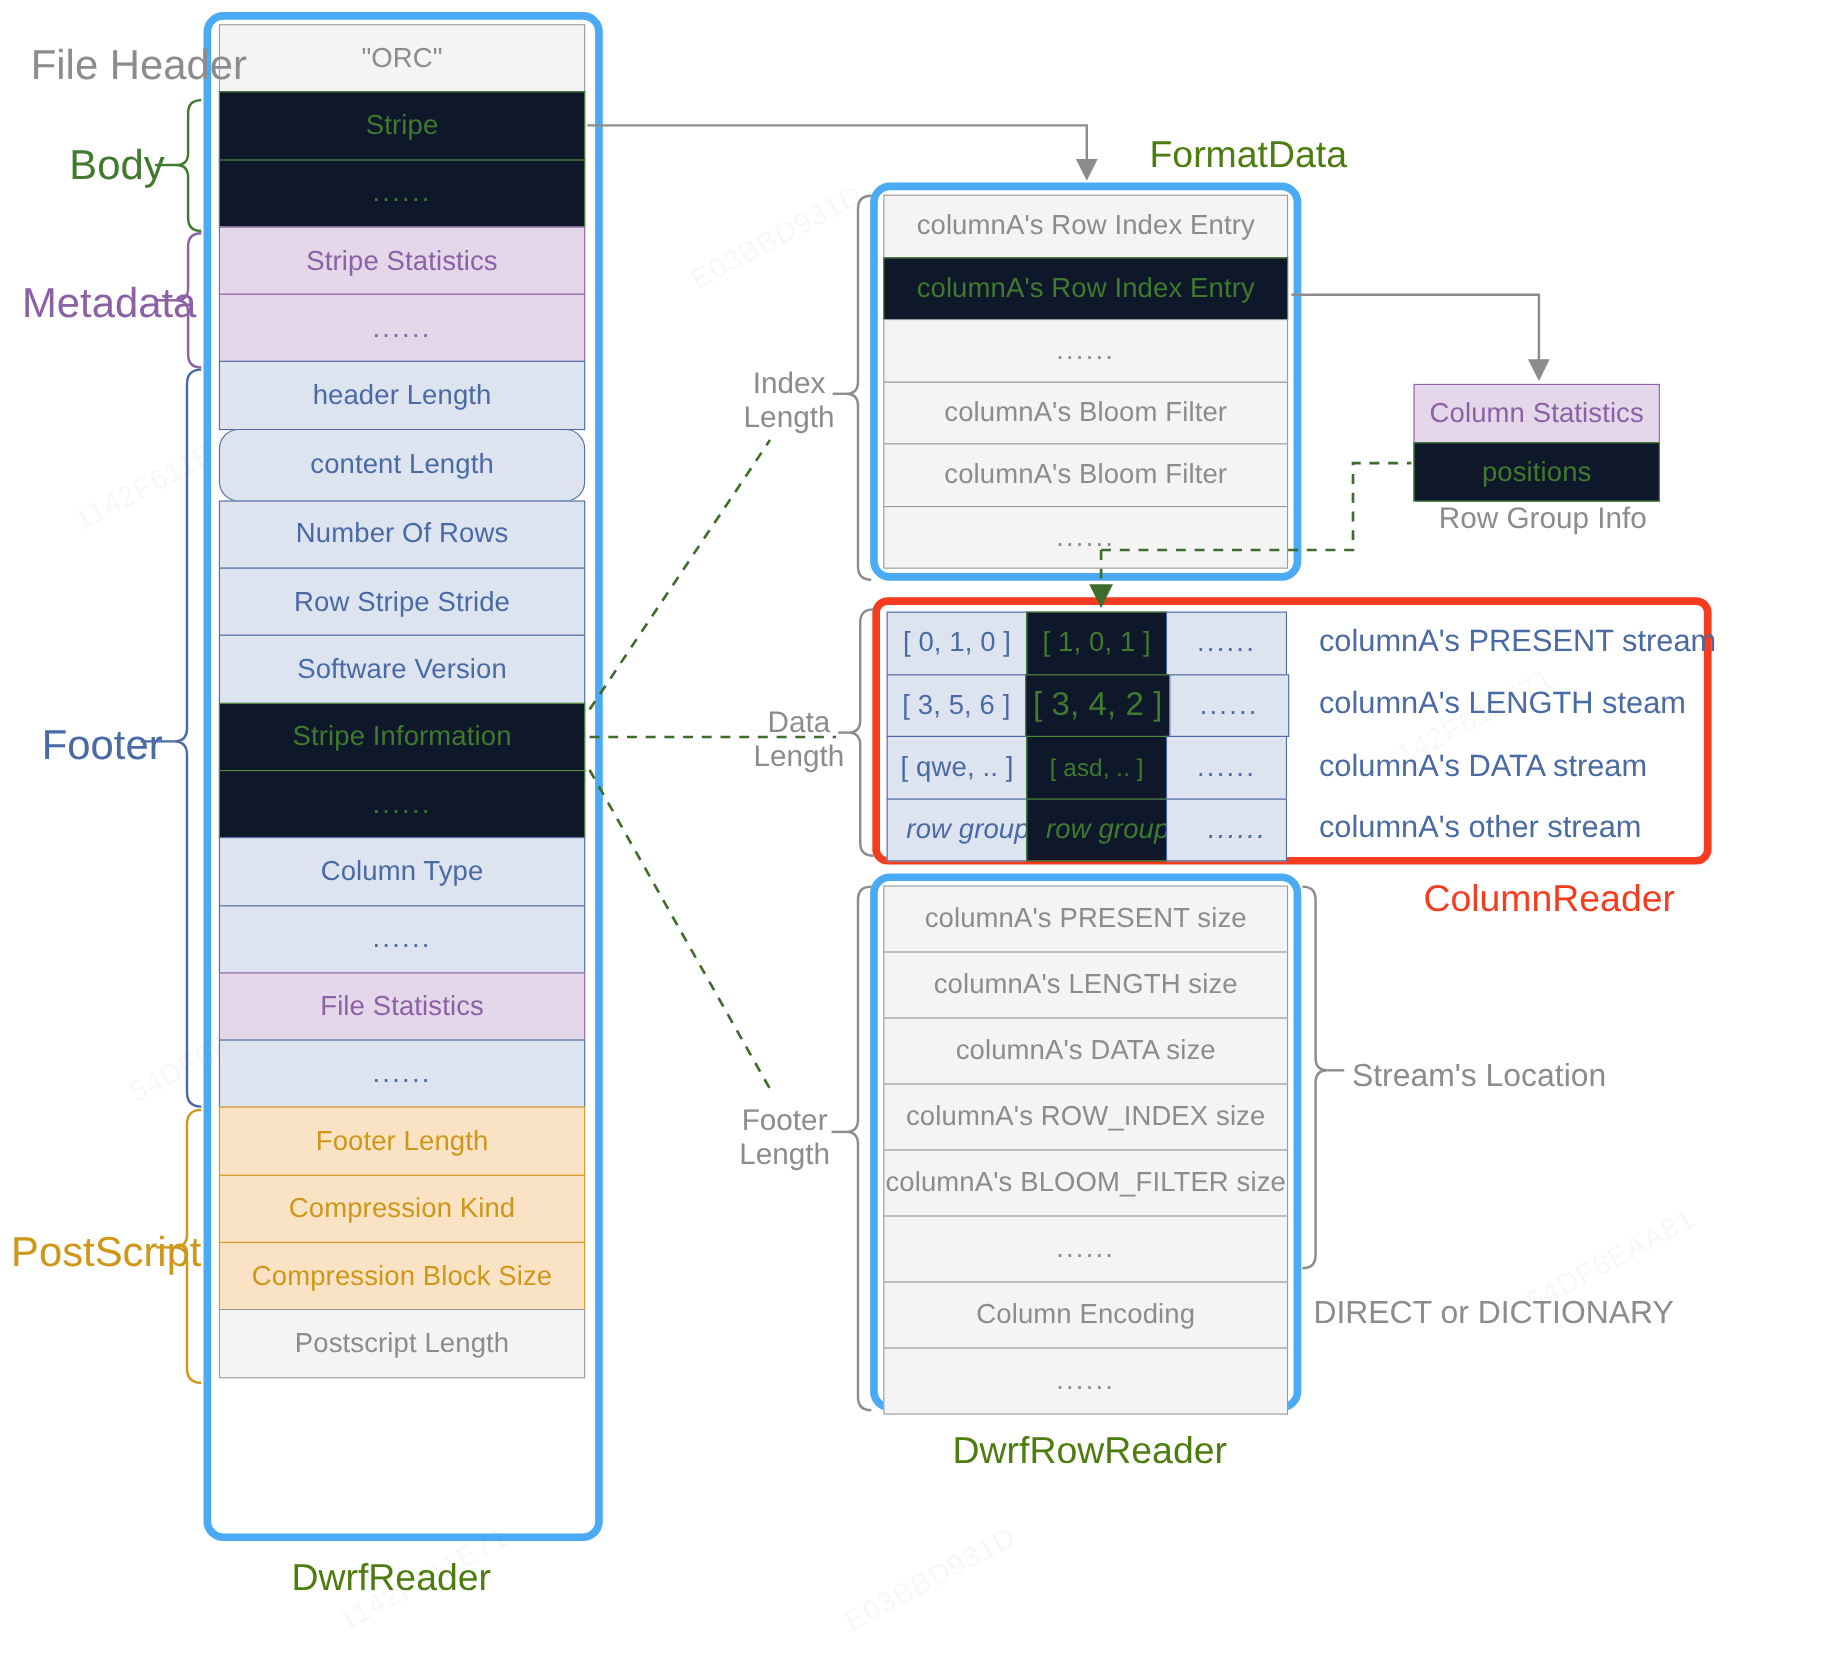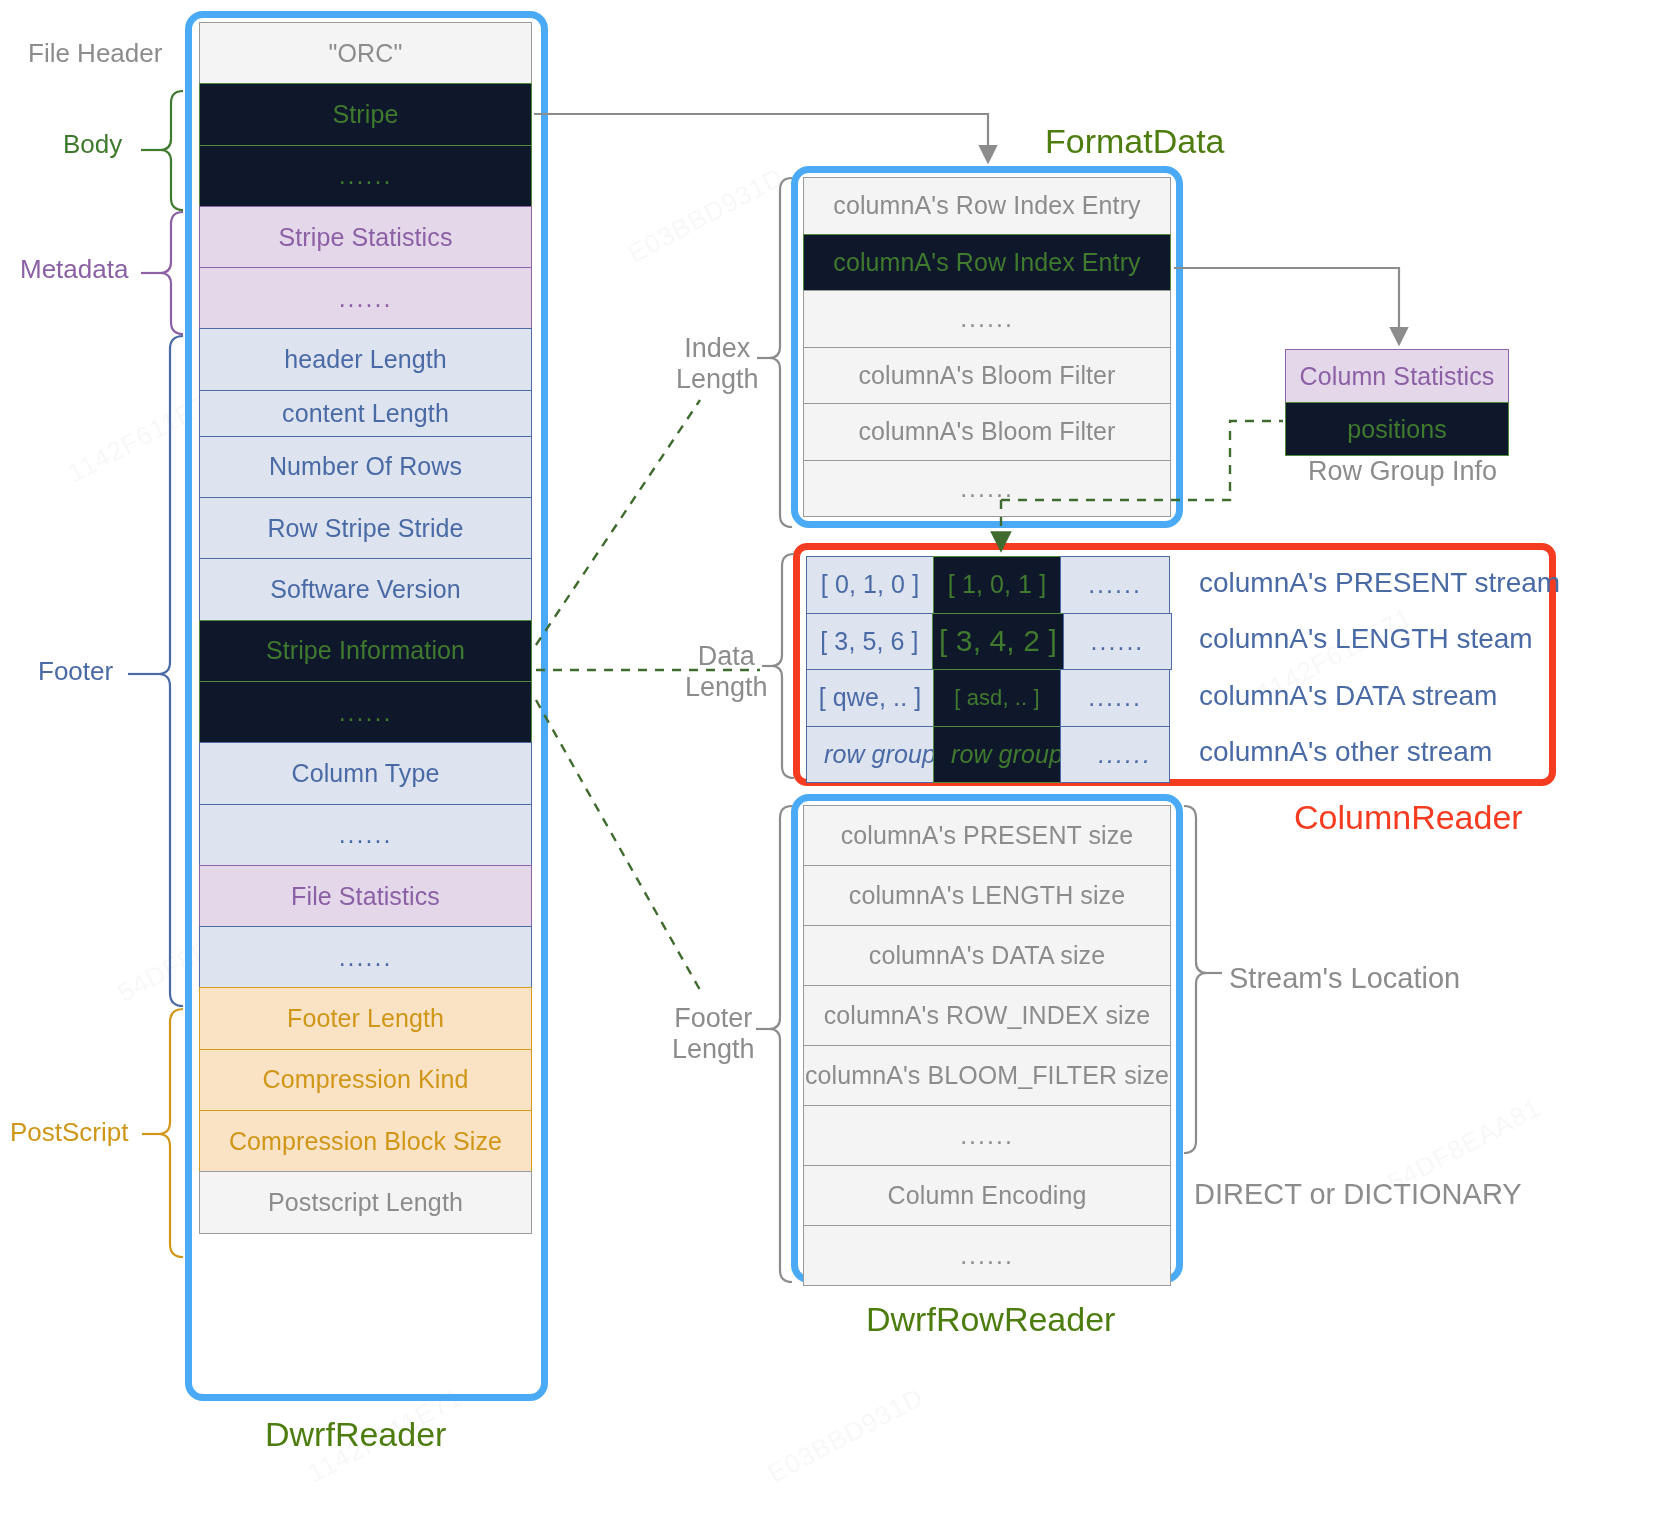--- a/index.html
+++ b/index.html
@@ -40,21 +40,21 @@
     border:7px solid #f63c20;border-radius:14px;background:transparent;
   }
 
   .boxlabel{
     position:absolute;font-size:34px;white-space:nowrap;
   }
   .lbl-blue{color:#4d7c0f;}
   .lbl-red{color:#f63c20;}
 
   .sidelabel{
-    position:absolute;font-size:26px;white-space:nowrap;line-height:1.15;
+    position:absolute;font-size:38px;white-space:nowrap;line-height:1.15;
   }
   .sl-grey{color:#8c8c8c;}
   .sl-green{color:#3f7a2e;}
   .sl-purple{color:#8b60a4;}
   .sl-blue{color:#4a6aa5;}
   .sl-orange{color:#cf9618;}
   .sl-grey-sm{color:#8c8c8c;font-size:27px;}
 
   .stream-lbl{
     position:absolute;font-size:28px;color:#4a6aa5;white-space:nowrap;
@@ -83,21 +83,21 @@
 
   <div class="hl" style="left:185px;top:11px;width:363px;height:1390px;"></div>
 
   <div id="left-rows" style="position:absolute;left:199px;top:22px;width:333px;">
       <div class="cell c-grey" style="height: 62.3px; margin-top: 0px;">"ORC"</div>
       <div class="cell c-green" style="height: 62.3px; margin-top: -1px;">Stripe</div>
       <div class="cell c-green dots" style="height: 62.3px; margin-top: -1px;">......</div>
       <div class="cell c-purple" style="height: 62.3px; margin-top: -1px;">Stripe Statistics</div>
       <div class="cell c-purple dots" style="height: 62.3px; margin-top: -1px;">......</div>
       <div class="cell c-blue" style="height: 62.3px; margin-top: -1px;">header Length</div>
-      <div class="cell c-blue" style="height: 47px; margin-top: -1px;">content Length</div>
+      <div class="cell c-blue" style="height: 66px; margin-top: -1px; border-radius: 18px;">content Length</div>
       <div class="cell c-blue" style="height: 62.3px; margin-top: -1px;">Number Of Rows</div>
       <div class="cell c-blue" style="height: 62.3px; margin-top: -1px;">Row Stripe Stride</div>
       <div class="cell c-blue" style="height: 62.3px; margin-top: -1px;">Software Version</div>
       <div class="cell c-green" style="height: 62.3px; margin-top: -1px;">Stripe Information</div>
       <div class="cell c-green dots" style="height: 62.3px; margin-top: -1px;">......</div>
       <div class="cell c-blue" style="height: 62.3px; margin-top: -1px;">Column Type</div>
       <div class="cell c-blue dots" style="height: 62.3px; margin-top: -1px;">......</div>
       <div class="cell c-purple" style="height: 62.3px; margin-top: -1px;">File Statistics</div>
       <div class="cell c-blue dots" style="height: 62.3px; margin-top: -1px;">......</div>
       <div class="cell c-orange" style="height: 62.3px; margin-top: -1px;">Footer Length</div>

